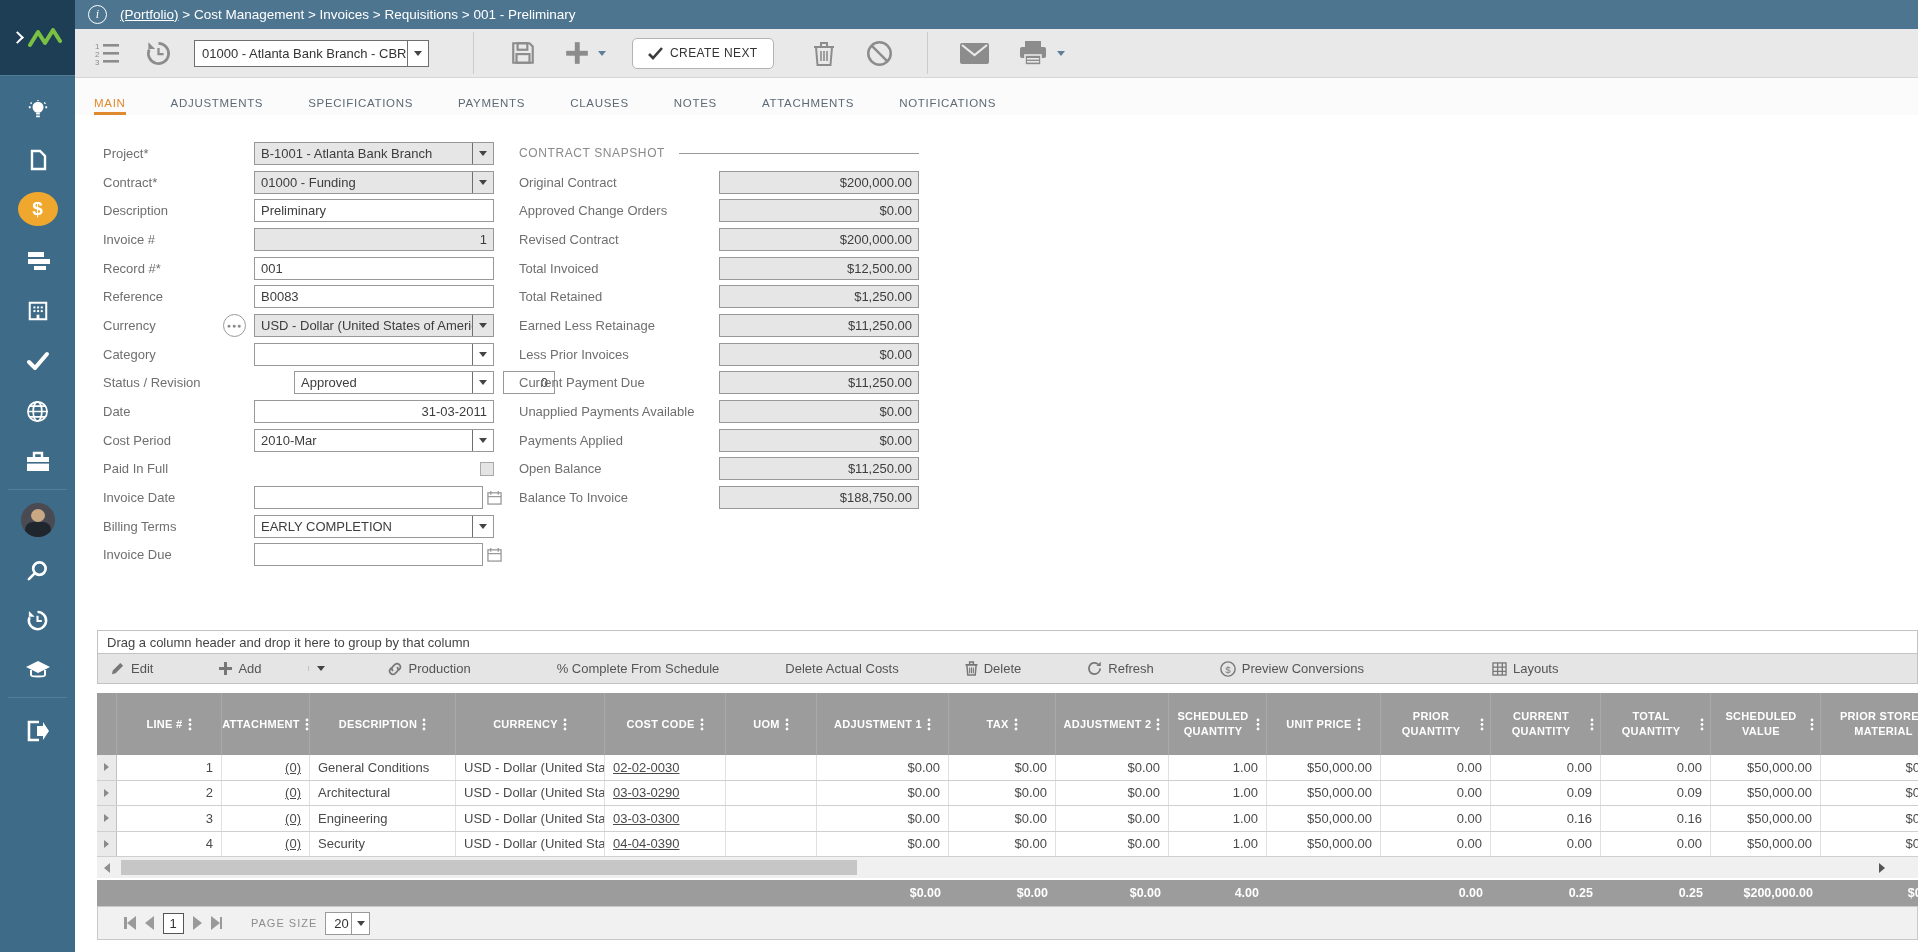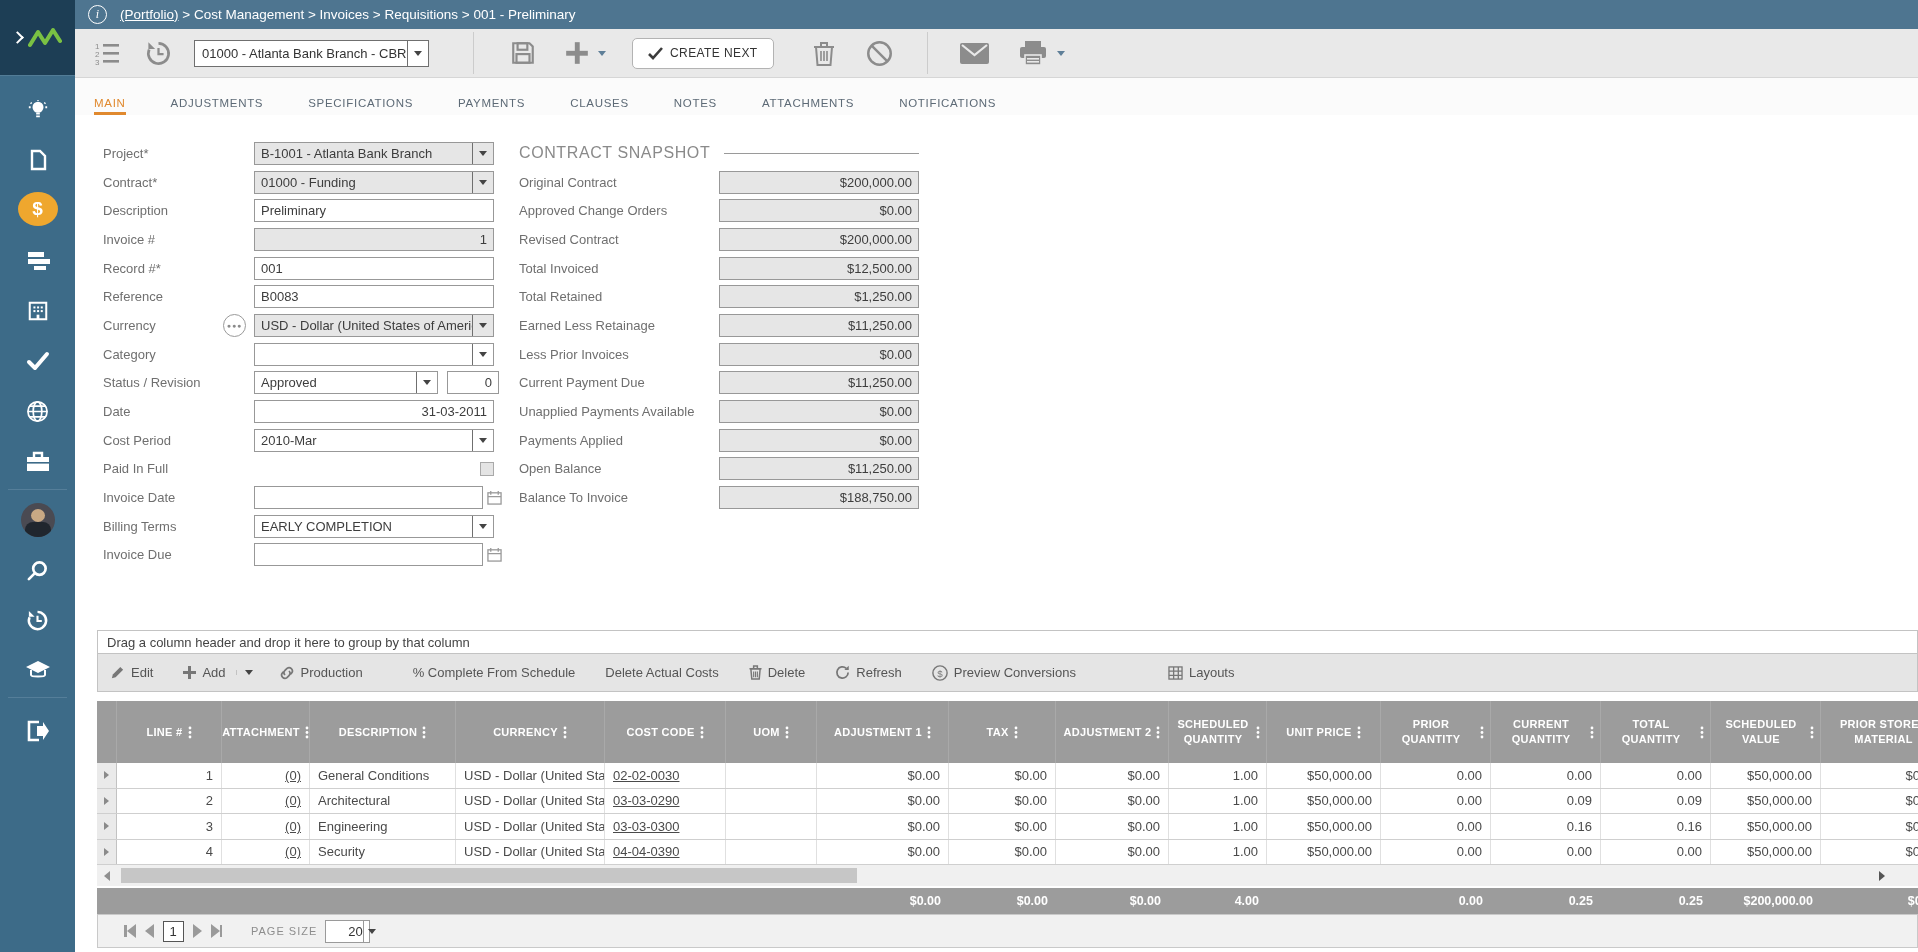--- a/index.html
+++ b/index.html
@@ -62,34 +62,34 @@
   .fld { height:23px; border:1px solid #989898; background:#fff; font-size:13px; color:#3d3d3d;
     display:flex; align-items:center; padding:0 6px; width:100%; }
   .fld.gray { background:#e6e6e6; }
   .fld.right { justify-content:flex-end; }
   .fld .val { white-space:nowrap; overflow:hidden; }
   .dd { padding-right:0; }
   .dd .val { flex:1; padding-right:2px; }
   .ellipsis-btn { position:absolute; left:-31px; width:23px; height:23px; border:1px solid #9a9a9a; border-radius:50%;
     display:flex; align-items:center; justify-content:center; font-size:7px; letter-spacing:1px; color:#8a8a8a; cursor:pointer; background:#fff; }
   .mini-fld { width:52px; margin-left:9px; flex:0 0 auto; }
-  .status-main { width:184px; flex:0 0 auto; }
+  .status-main { width:200px; flex:0 0 auto;margin-left:40px; }
   .checkbox { width:14px; height:14px; border:1px solid #a9a9a9; background:#e4e4e4; margin-left:auto; }
   .date-fld { width:229px; flex:0 0 auto; }
   .cal-icon { margin-left:4px; display:flex; cursor:pointer; }
   .snap-head { display:flex; align-items:center; height:28.7px; }
-  .snap-title { font-size:16px; letter-spacing:0.6px; color:#8a8a8a; }
+  .snap-title { font-size:12px; letter-spacing:0.6px; color:#8a8a8a; }
   .snap-line { flex:1; height:1px; background:#9a9a9a; margin-left:14px; }
 
   
   .grid { position:absolute; left:22px; top:515px; width:1821px; }
   .group-panel { height:24px; background:#fff; border:1px solid #c3c3c3; display:flex; align-items:center;
     padding:0 9px; font-size:13px; color:#444; }
-  .gtoolbar { height:38px; background:#e5e5e5; border:1px solid #c3c3c3; border-top:none;
-    display:flex; align-items:center; padding:0 12px; font-size:13px; color:#555; }
+  .gtoolbar { height:30px; background:#e5e5e5; border:1px solid #c3c3c3; border-top:none;
+    display:flex; align-items:center; padding:0 12px; font-size:13px; color:#555;gap:36px; }
   .gbtn { display:flex; align-items:center; gap:6px; margin-right:30px; cursor:pointer; white-space:nowrap; }
   .gbtn svg { display:block; }
   .grid-gap { height:9px; }
   .tbl-wrap { width:1821px; overflow:hidden; }
   .tbl { width:1850px; }
   .thead { display:flex; background:#9c9c9c; height:62px; }
   .th { color:#fff; font-size:11px; font-weight:bold; letter-spacing:0.3px; display:flex; align-items:center;
     justify-content:center; text-align:center; border-right:1px solid #a9a9a9; padding:0 6px; line-height:1.35; cursor:pointer; }
   .th .dots { margin-left:5px; flex:0 0 auto; }
   .trow { display:flex; height:25.5px; background:#fff; border-bottom:1px solid #cfcfcf; font-size:13px; color:#4a4a4a; }
@@ -116,21 +116,21 @@
   .pager { height:34px; background:#f1f1f1; border:1px solid #c9c9c9; display:flex; align-items:center; padding-left:26px; }
   .pbtn { display:flex; align-items:center; margin-right:9px; cursor:pointer; }
   .pbar { width:2.5px; height:12px; background:#9a9a9a; }
   .ptri-l { width:0;height:0;border-top:7px solid transparent;border-bottom:7px solid transparent;border-right:9px solid #9a9a9a; }
   .ptri-r { width:0;height:0;border-top:7px solid transparent;border-bottom:7px solid transparent;border-left:9px solid #9a9a9a; }
   .page-box { width:21px; height:21px; border:1px solid #555; background:#fff; display:flex; align-items:center;
     justify-content:center; font-size:13px; color:#333; margin-right:9px; }
   .psize-label { font-size:11px; letter-spacing:1px; color:#8d8d8d; margin:0 8px 0 20px; }
   .psize-select { width:45px; height:23px; background:#fff; border:1px solid #9a9a9a; display:flex; align-items:center;
     font-size:13px; color:#333; cursor:pointer; }
-  .psize-select .val { flex:1; padding-left:22px; }
+  .psize-select .val { flex:1; padding-left:8px; }
   .psize-select .arrow-box { border-left:1px solid #9a9a9a; width:18px; }
 </style>
 </head>
 <body>
 
 <aside class="sidebar">
   <div class="logo-block">
     <span class="chev"></span>
     <svg width="34" height="22" viewBox="0 0 34 22">
       <polyline points="2,18 10,5 17,16 25,3 32,14" fill="none" stroke="#7ac143" stroke-width="4" stroke-linecap="round" stroke-linejoin="round"></polyline>

